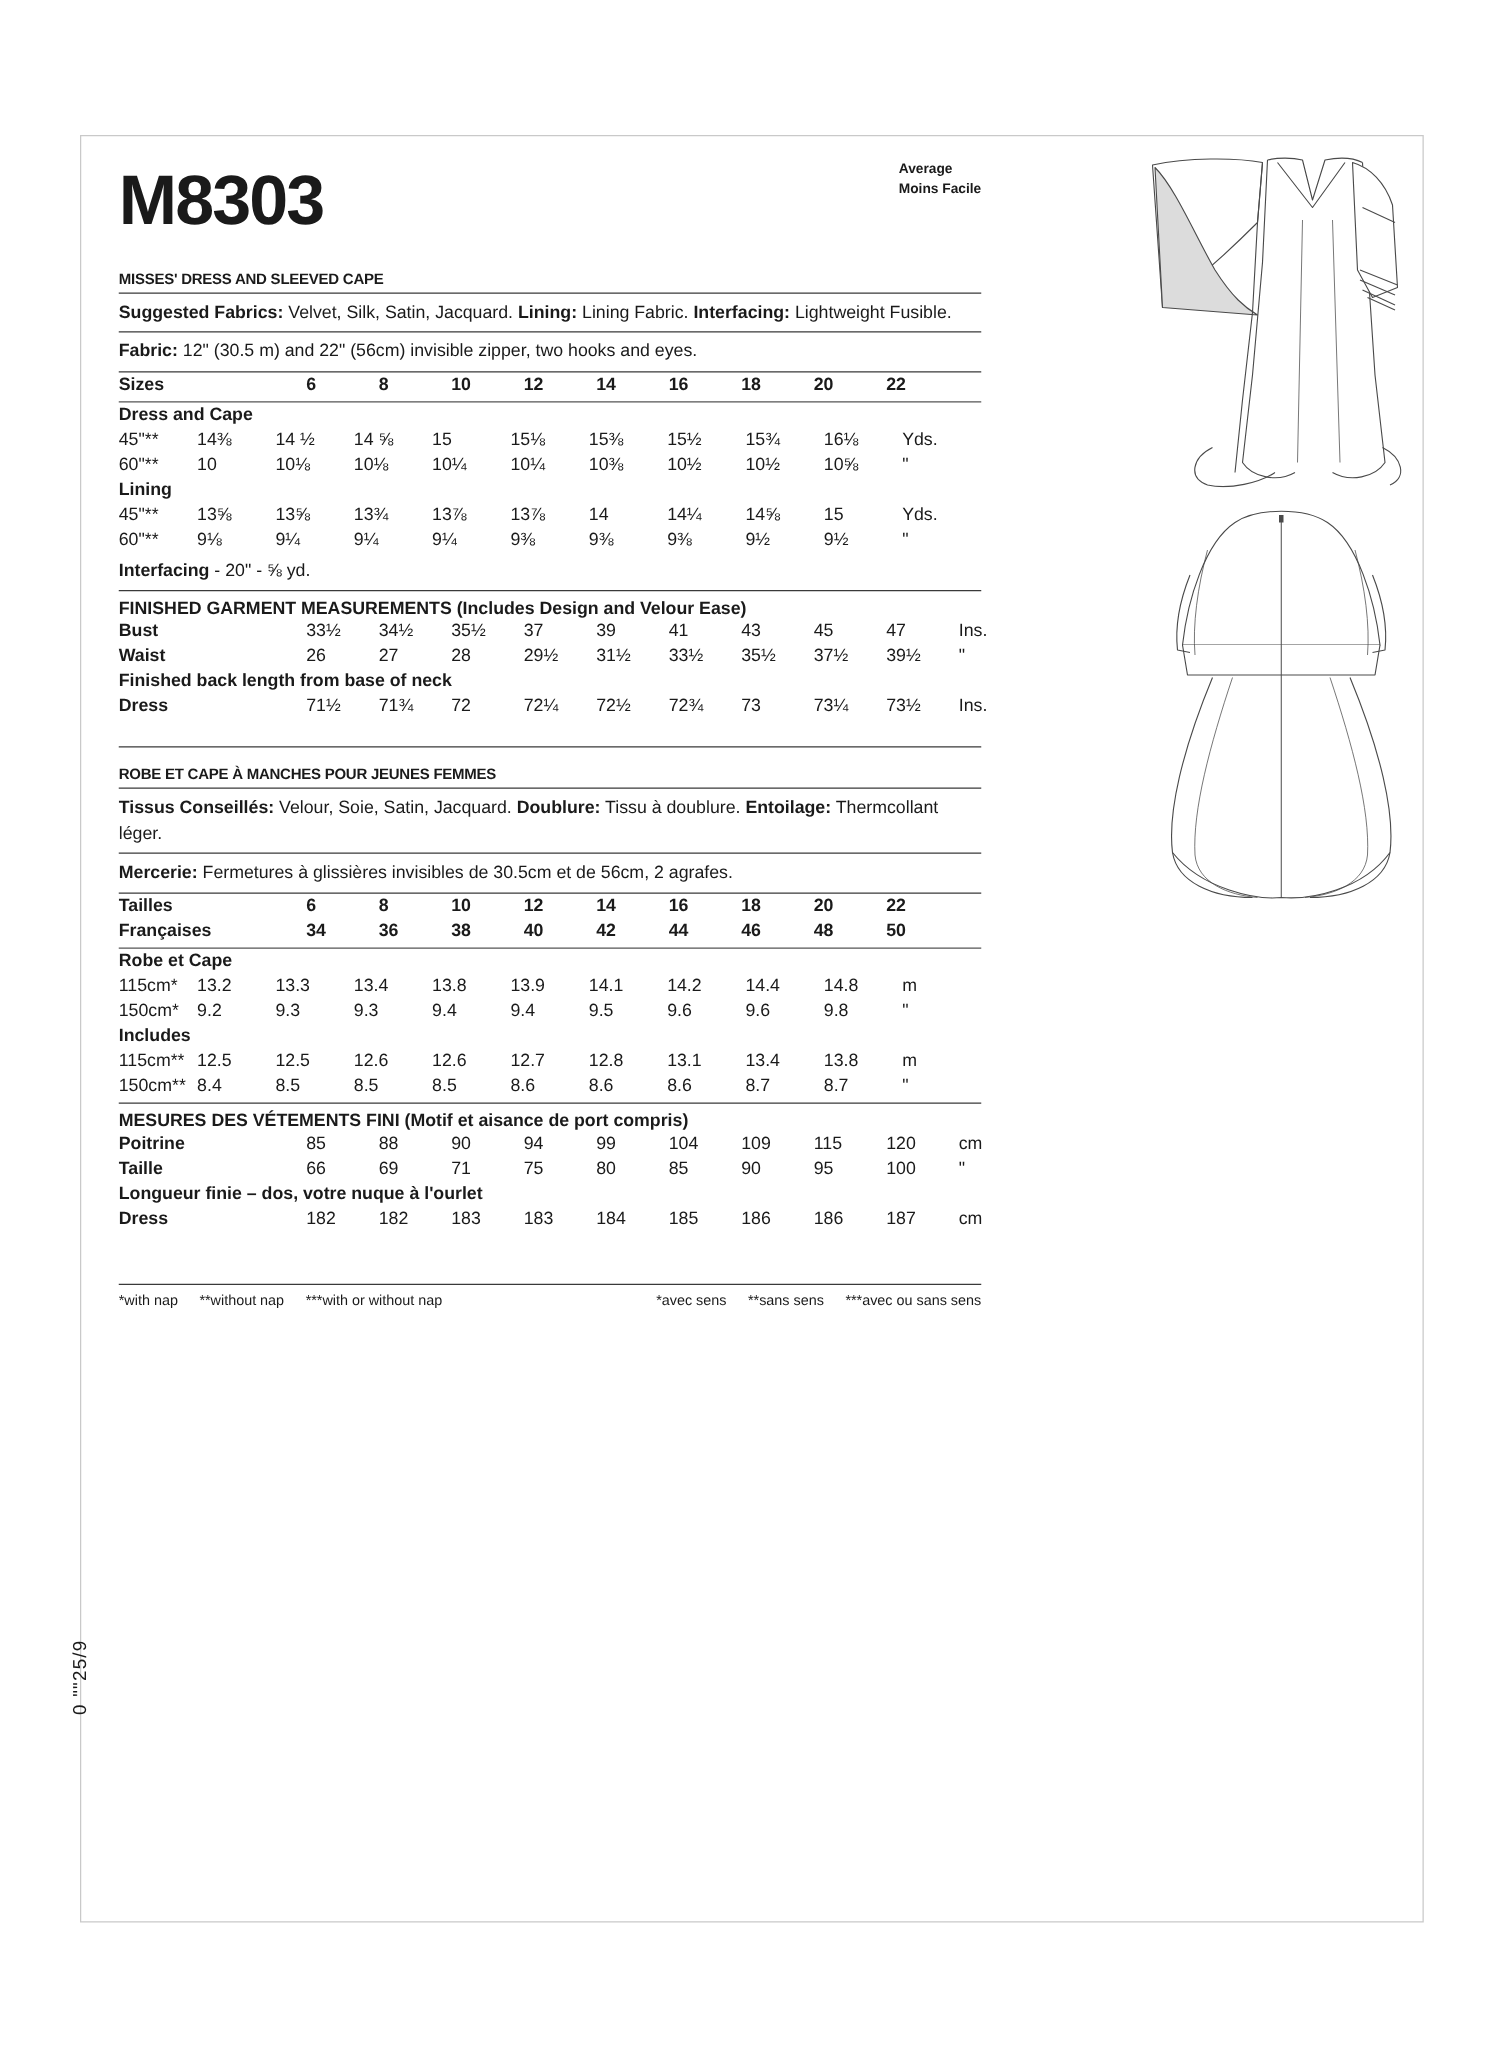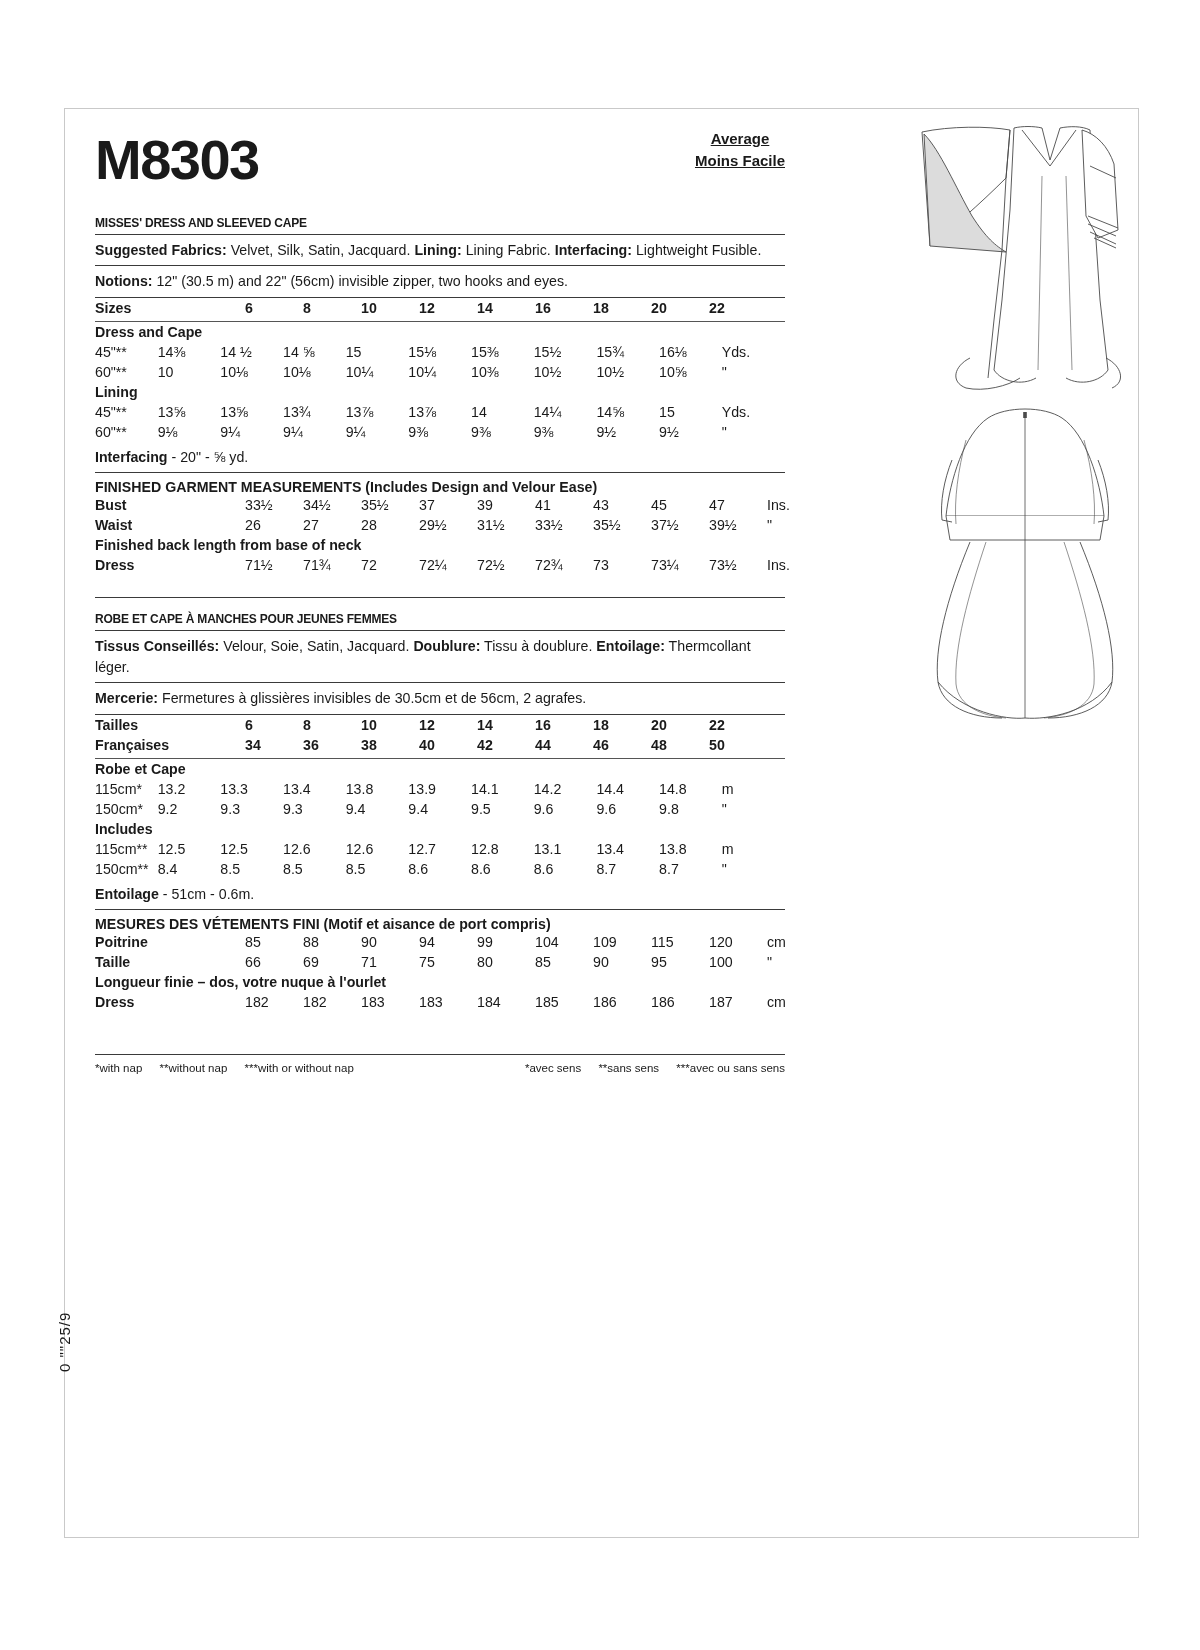--- a/index.html
+++ b/index.html
@@ -17,23 +17,22 @@
     position:absolute;left:95px;top:118px;width:690px;
   }
 
   
   .top-row{display:flex;align-items:flex-start;justify-content:space-between;}
   .pattern-number{
     font-size:56px;font-weight:bold;letter-spacing:-1.5px;line-height:1;
     margin:14px 0 0 0;
   }
   .difficulty{
-    text-align:center;font-size:15px;font-weight:bold;line-height:1.45;
+    text-align:left;font-size:11px;font-weight:bold;line-height:1.45;
     padding-top:10px;
-    text-decoration:underline;
   }
 
   .title-main{
     font-size:12px;font-weight:bold;letter-spacing:-0.2px;
     margin:28px 0 4px 0;
   }
 
   .rule{border:0;border-top:1.6px solid #3a3a3a;margin:3px 0 0 0;height:0;}
   .rule-thin{border:0;border-top:1.1px solid #555;margin:3px 0 0 0;height:0;}
   .rule-gap{border:0;border-top:1.6px solid #3a3a3a;margin:22px 0 0 0;height:0;}
@@ -106,21 +105,21 @@
     <b>Suggested Fabrics:</b>
     <span>Velvet, Silk, Satin, Jacquard.</span>
     <b>Lining:</b>
     <span>Lining Fabric.</span>
     <b>Interfacing:</b>
     <span>Lightweight Fusible.</span>
   </div>
   <hr class="rule">
 
   <div class="para">
-    <b>Notions:</b>
+    <b>Fabric:</b>
     <span>12" (30.5 m) and 22" (56cm) invisible zipper, two hooks and eyes.</span>
   </div>
   <hr class="rule">
 
   <table class="spec">
     <tbody>
         <tr>
       <td class="lbl b">Sizes</td>
       <td class="val b">6</td>
       <td class="val b">8</td>
@@ -364,24 +363,20 @@
       <td class="val">8.6</td>
       <td class="val">8.6</td>
       <td class="val">8.6</td>
       <td class="val">8.7</td>
       <td class="val">8.7</td>
       <td class="unit">"</td>
     </tr>
   </tbody>
     </table>
 
-  <div class="para">
-    <b>Entoilage</b>
-    <span>- 51cm - 0.6m.</span>
-  </div>
   <hr class="rule">
 
   <div class="section-head">MESURES DES VÉTEMENTS FINI (Motif et aisance de port compris)</div>
 
   <table class="spec">
     <tbody>
         <tr>
       <td class="lbl b">Poitrine</td>
       <td class="val">85</td>
       <td class="val">88</td>

